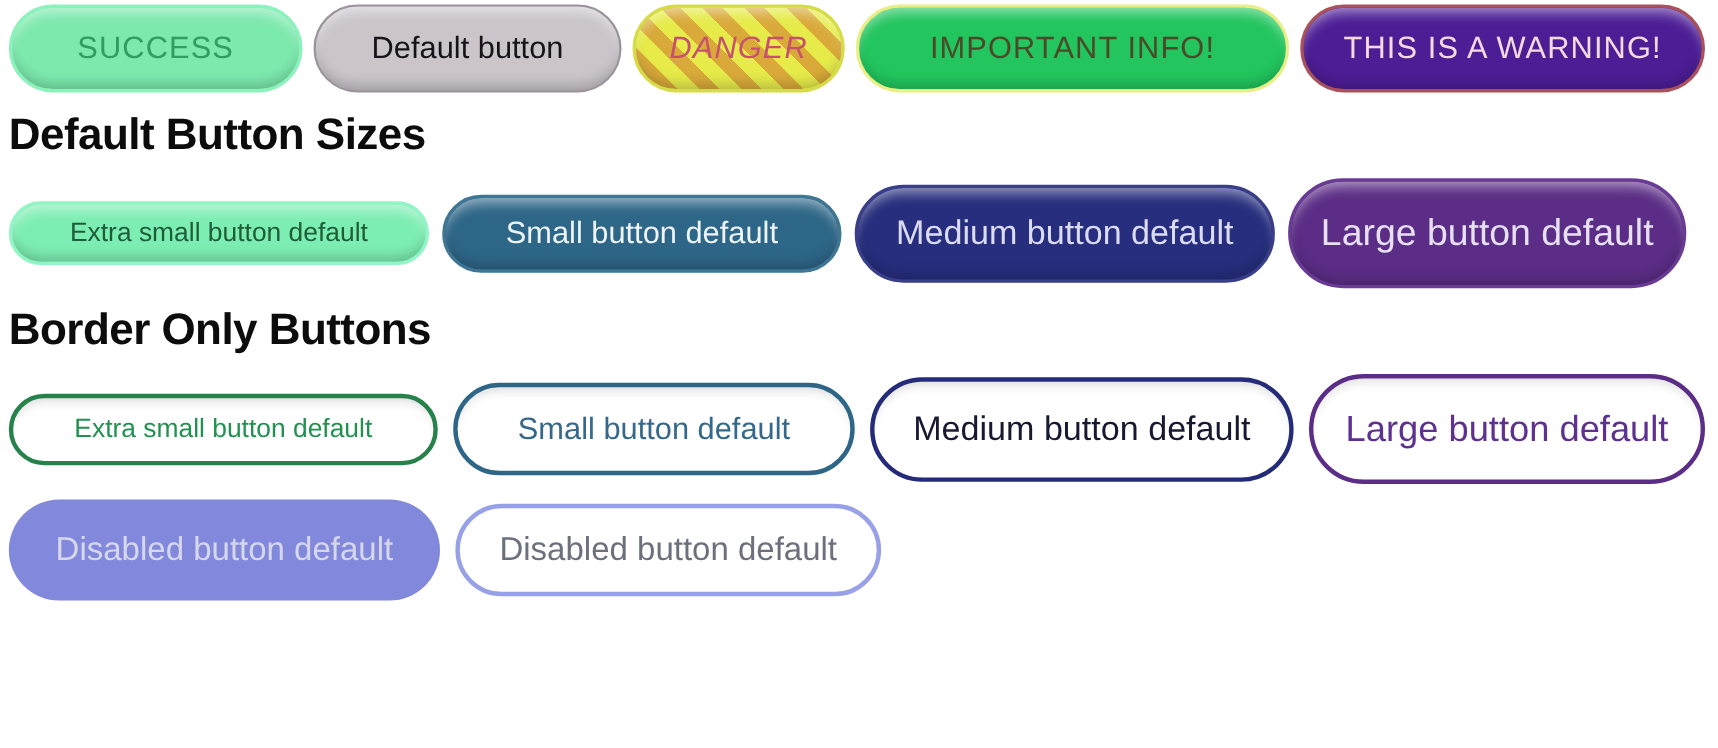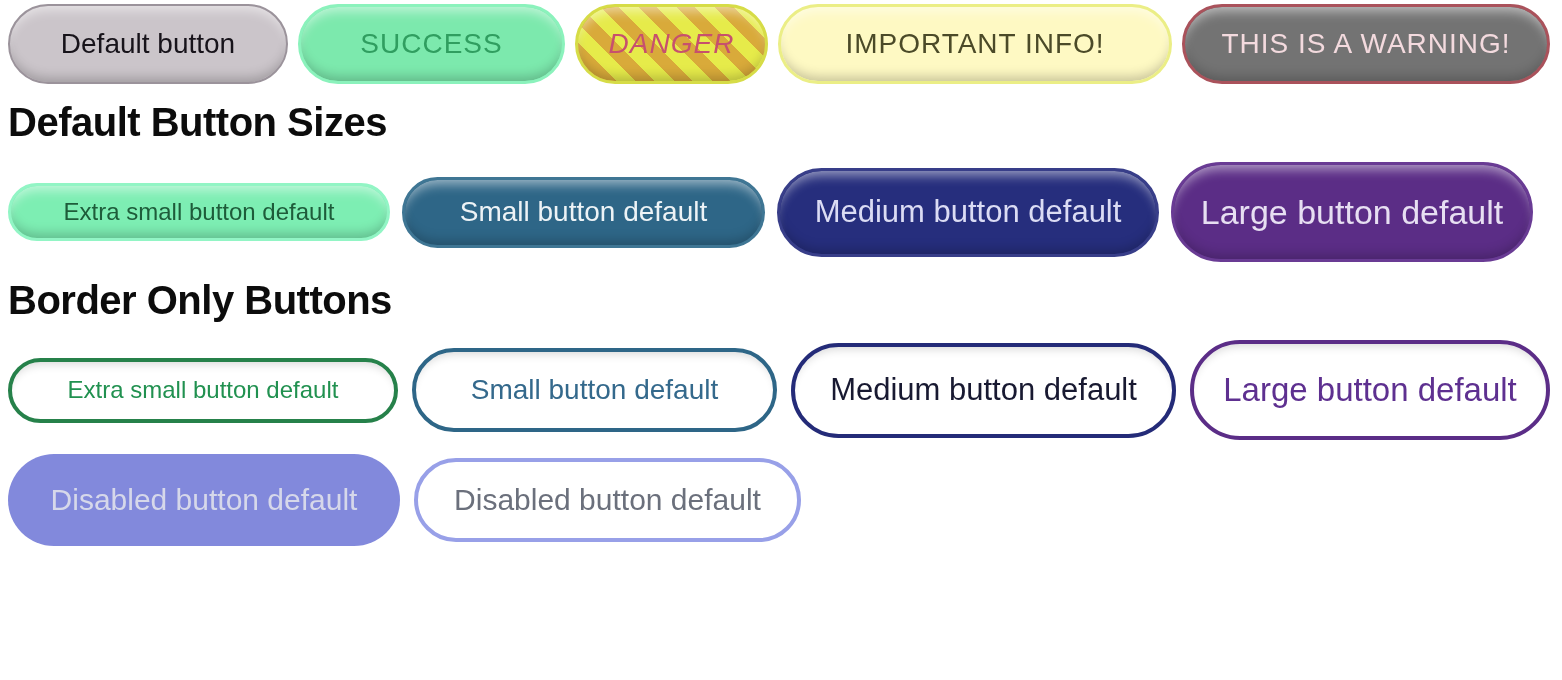--- a/index.html
+++ b/index.html
@@ -80,25 +80,25 @@
 
   
   .d-filled  { width: 392px; height: 92px; font-size: 30px; border-width: 0; }
   .d-outline { width: 387px; height: 84px; font-size: 30px; border-width: 4px; background: #ffffff; }
 </style>
 </head>
 <body>
 
 <section>
   <div class="row row-1">
+    <button class="btn glossy ls n-success" style="background-color: rgb(124, 233, 173); border-color: rgb(139, 242, 188); color: rgb(48, 158, 96);">SUCCESS</button>
     <button class="btn glossy n-default" style="background-color: rgb(203, 197, 202); border-color: rgb(155, 147, 155); color: rgb(23, 19, 26);">Default button</button>
-    <button class="btn glossy ls n-success" style="background-color: rgb(124, 233, 173); border-color: rgb(139, 242, 188); color: rgb(48, 158, 96);">SUCCESS</button>
     <button class="btn glossy striped ls n-danger" style="--s1: #e6eb4a; --s2: #d9aa3a; border-color: rgb(214, 220, 71); color: rgb(199, 80, 109);">DANGER</button>
-    <button class="btn glossy ls n-important" style="background-color: #fef9c3; border-color: rgb(235, 238, 134); color: rgb(75, 74, 40);">IMPORTANT INFO!</button>
-    <button class="btn glossy ls n-warning" style="background-color: #737373; border-color: rgb(170, 82, 91); color: rgb(243, 218, 222);">THIS IS A WARNING!</button>
+    <button class="btn glossy ls n-important" style="background-color: #22c55e; border-color: rgb(235, 238, 134); color: rgb(75, 74, 40);">IMPORTANT INFO!</button>
+    <button class="btn glossy ls n-warning" style="background-color: #4c1d95; border-color: rgb(170, 82, 91); color: rgb(243, 218, 222);">THIS IS A WARNING!</button>
   </div>
 </section>
 
 <section>
   <h2 class="section-title">Default Button Sizes</h2>
   <div class="row row-2">
     <button class="btn glossy s-xs" style="background-color: rgb(125, 238, 179); border-color: rgb(146, 245, 197); color: rgb(30, 92, 58);">Extra small button default</button>
     <button class="btn glossy s-sm" style="background-color: rgb(46, 102, 135); border-color: rgb(63, 118, 148); color: rgb(237, 243, 246);">Small button default</button>
     <button class="btn glossy s-md" style="background-color: rgb(38, 46, 125); border-color: rgb(56, 62, 137); color: rgb(219, 220, 244);">Medium button default</button>
     <button class="btn glossy s-lg" style="background-color: rgb(91, 45, 134); border-color: rgb(105, 59, 148); color: rgb(231, 223, 242);">Large button default</button>

